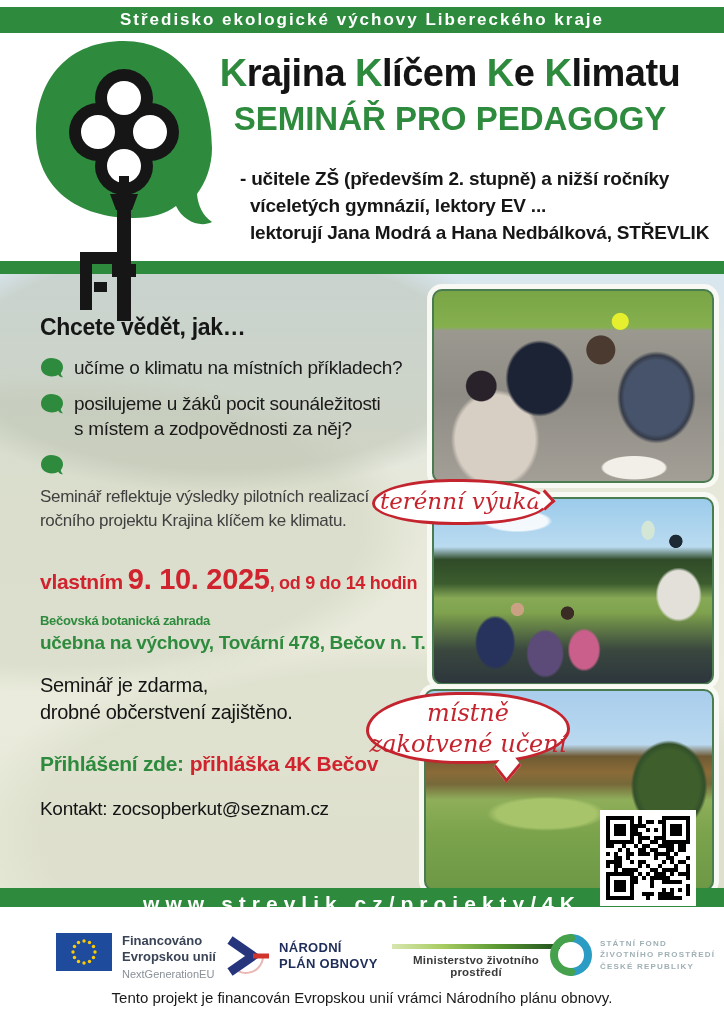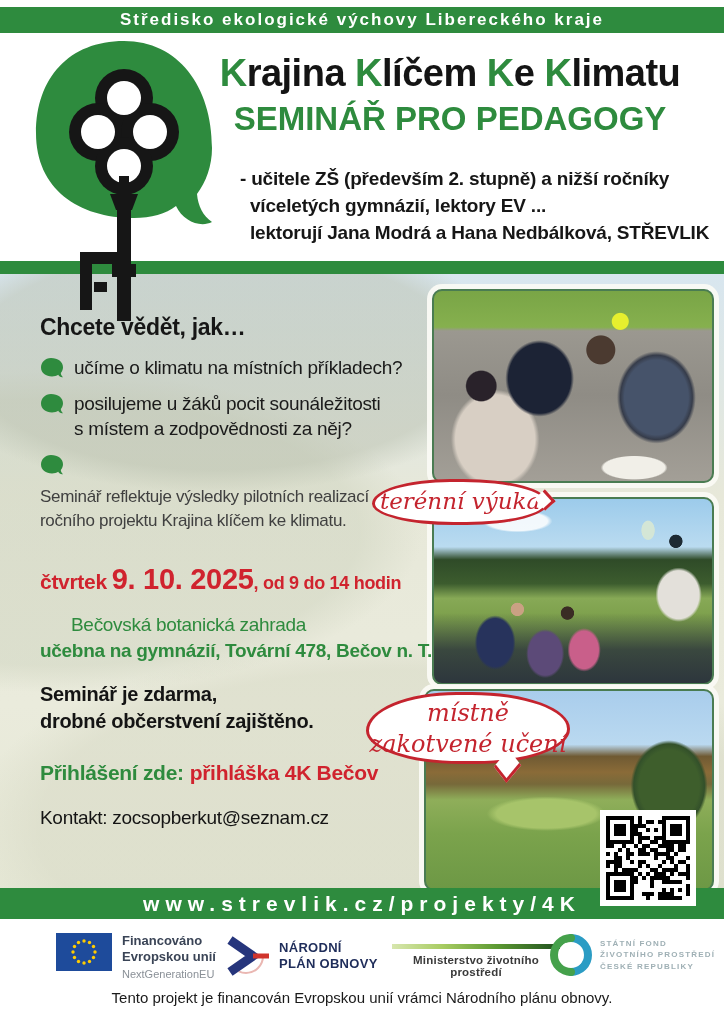--- a/index.html
+++ b/index.html
@@ -37,23 +37,23 @@
   .left-col{position:absolute;left:40px;top:314px;width:410px;z-index:2;letter-spacing:-0.3px;}
   .intro-heading{font-size:23px;font-weight:bold;margin-bottom:14px;}
   .bullet-row{display:flex;gap:10px;margin-bottom:10px;align-items:flex-start;}
   .bullet-row .leaf{flex:0 0 24px;margin-top:2px;}
   .bullet-text{font-size:19px;line-height:1.35;color:#1a1a1a;}
   .summary{font-size:17px;line-height:1.4;margin-top:0;color:#404040;}
   .date-line{margin-top:30px;color:var(--red);font-weight:bold;white-space:nowrap;}
   .date-day{font-size:21px;margin-right:5px;}
   .date-num{font-size:29px;}
   .date-time{font-size:18px;}
-  .venue{font-size:19px;font-weight:normal;color:var(--green);margin-top:16px;line-height:1.4;margin-left:31px;}
+  .venue{font-size:13px;font-weight:bold;color:var(--green);margin-top:16px;line-height:1.4;}
   .venue-detail{font-size:19px;font-weight:bold;color:var(--green);line-height:1.4;}
-  .free-info{font-size:20px;font-weight:bold;margin-top:16px;line-height:1.35;color:#141414;}
+  .free-info{font-size:20px;font-weight:normal;margin-top:16px;line-height:1.35;color:#141414;}
   .signup-row{margin-top:26px;font-size:21px;font-weight:bold;}
   .signup-label{color:var(--green);margin-right:6px;}
   .signup-link{color:var(--red);cursor:pointer;}
   .contact-line{margin-top:22px;font-size:19px;color:#141414;}
 
   
   .photo{position:absolute;border-radius:10px;border:2px solid #4a7c52;
          box-shadow:0 0 0 5px rgba(250,250,244,0.95);z-index:1;}
   .photo1{left:432px;top:289px;width:278px;height:190px;
     background:
@@ -96,21 +96,21 @@
   .bubble2::after{right:-8px;top:11px;width:13px;height:11px;transform:rotate(48deg);}
   .bubble3{left:366px;top:692px;width:204px;height:72px;font-size:24px;line-height:31px;padding-top:3px;
            box-sizing:border-box;}
   .bubble3::after{bottom:-15px;right:48px;width:20px;height:17px;transform:rotate(130deg) skewX(-12deg);}
 
   
   .qr{position:absolute;left:600px;top:810px;width:96px;height:96px;background:#fff;z-index:5;
       display:flex;align-items:center;justify-content:center;}
 
   
-  .url-band{position:absolute;top:888px;left:0;right:0;height:31px;background:var(--green);z-index:2;
+  .url-band{position:absolute;top:888px;left:0;right:0;height:19px;background:var(--green);z-index:2;
             color:#fff;font-weight:bold;font-size:21px;line-height:31px;text-align:center;letter-spacing:6px;}
 
   
   .eu-logo{position:absolute;left:56px;top:933px;display:flex;gap:10px;align-items:flex-start;z-index:1;}
   .eu-text{font-size:13px;line-height:1.25;color:#3a4456;font-weight:bold;}
   .eu-text .ngeu{font-weight:normal;font-size:11px;color:#8a9097;margin-top:2px;}
   .npo-logo{position:absolute;left:224px;top:936px;display:flex;gap:9px;align-items:center;z-index:1;}
   .npo-text{font-size:13px;font-weight:bold;color:#1f2d5a;line-height:1.25;letter-spacing:0.3px;}
   .mzp-logo{position:absolute;left:390px;top:944px;width:172px;z-index:1;}
   .mzp-bar{width:168px;height:5px;margin:0 auto 5px auto;
@@ -205,25 +205,25 @@
                  C23,4.8 18,1 11,1 Z" fill="#2e8b3e"></path>
       </svg>
     </div>
 
     <div class="summary">
       <div>Seminář reflektuje výsledky pilotních realizací</div>
       <div>ročního projektu Krajina klíčem ke klimatu.</div>
     </div>
 
     <div class="date-line">
-      <span class="date-day">čtvrtek</span><span class="date-num">9. 10. 2025</span><span class="date-time">, od 9 do 14 hodin</span>
+      <span class="date-day">vlastním</span><span class="date-num">9. 10. 2025</span><span class="date-time">, od 9 do 14 hodin</span>
     </div>
 
     <div class="venue">Bečovská botanická zahrada</div>
-    <div class="venue-detail">učebna na gymnázií, Tovární 478, Bečov n. T.</div>
+    <div class="venue-detail">učebna na výchovy, Tovární 478, Bečov n. T.</div>
 
     <div class="free-info">
       <div>Seminář je zdarma,</div>
       <div>drobné občerstvení zajištěno.</div>
     </div>
 
     <div class="signup-row">
       <span class="signup-label">Přihlášení zde:</span><span class="signup-link">přihláška 4K Bečov</span>
     </div>
 

